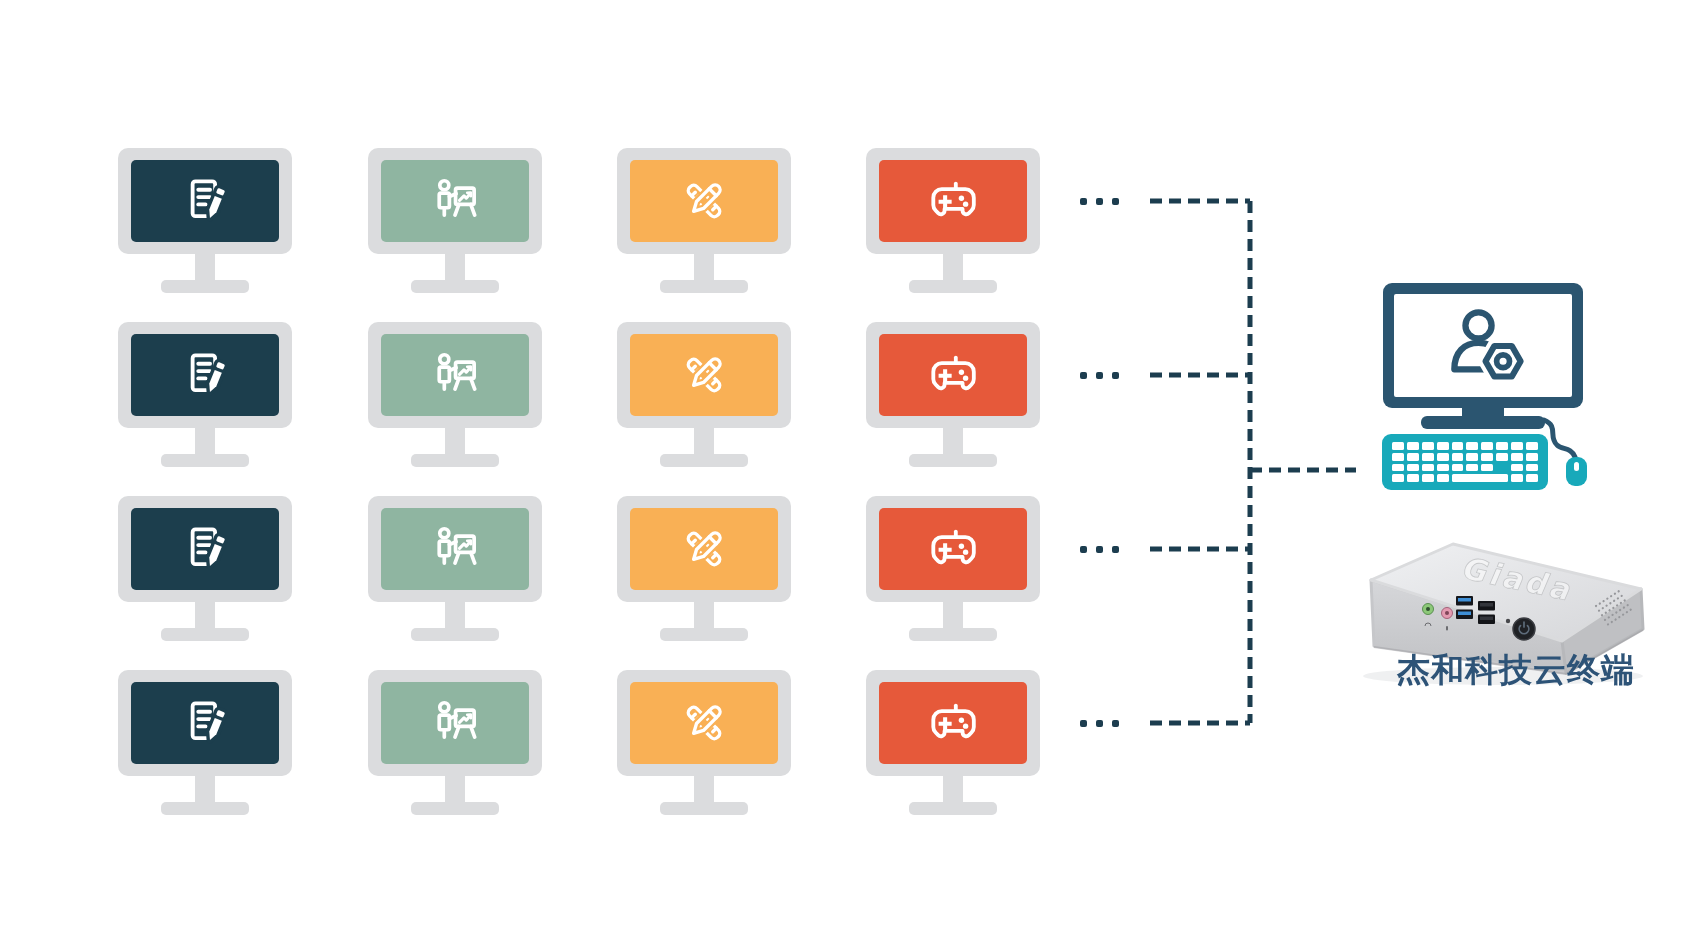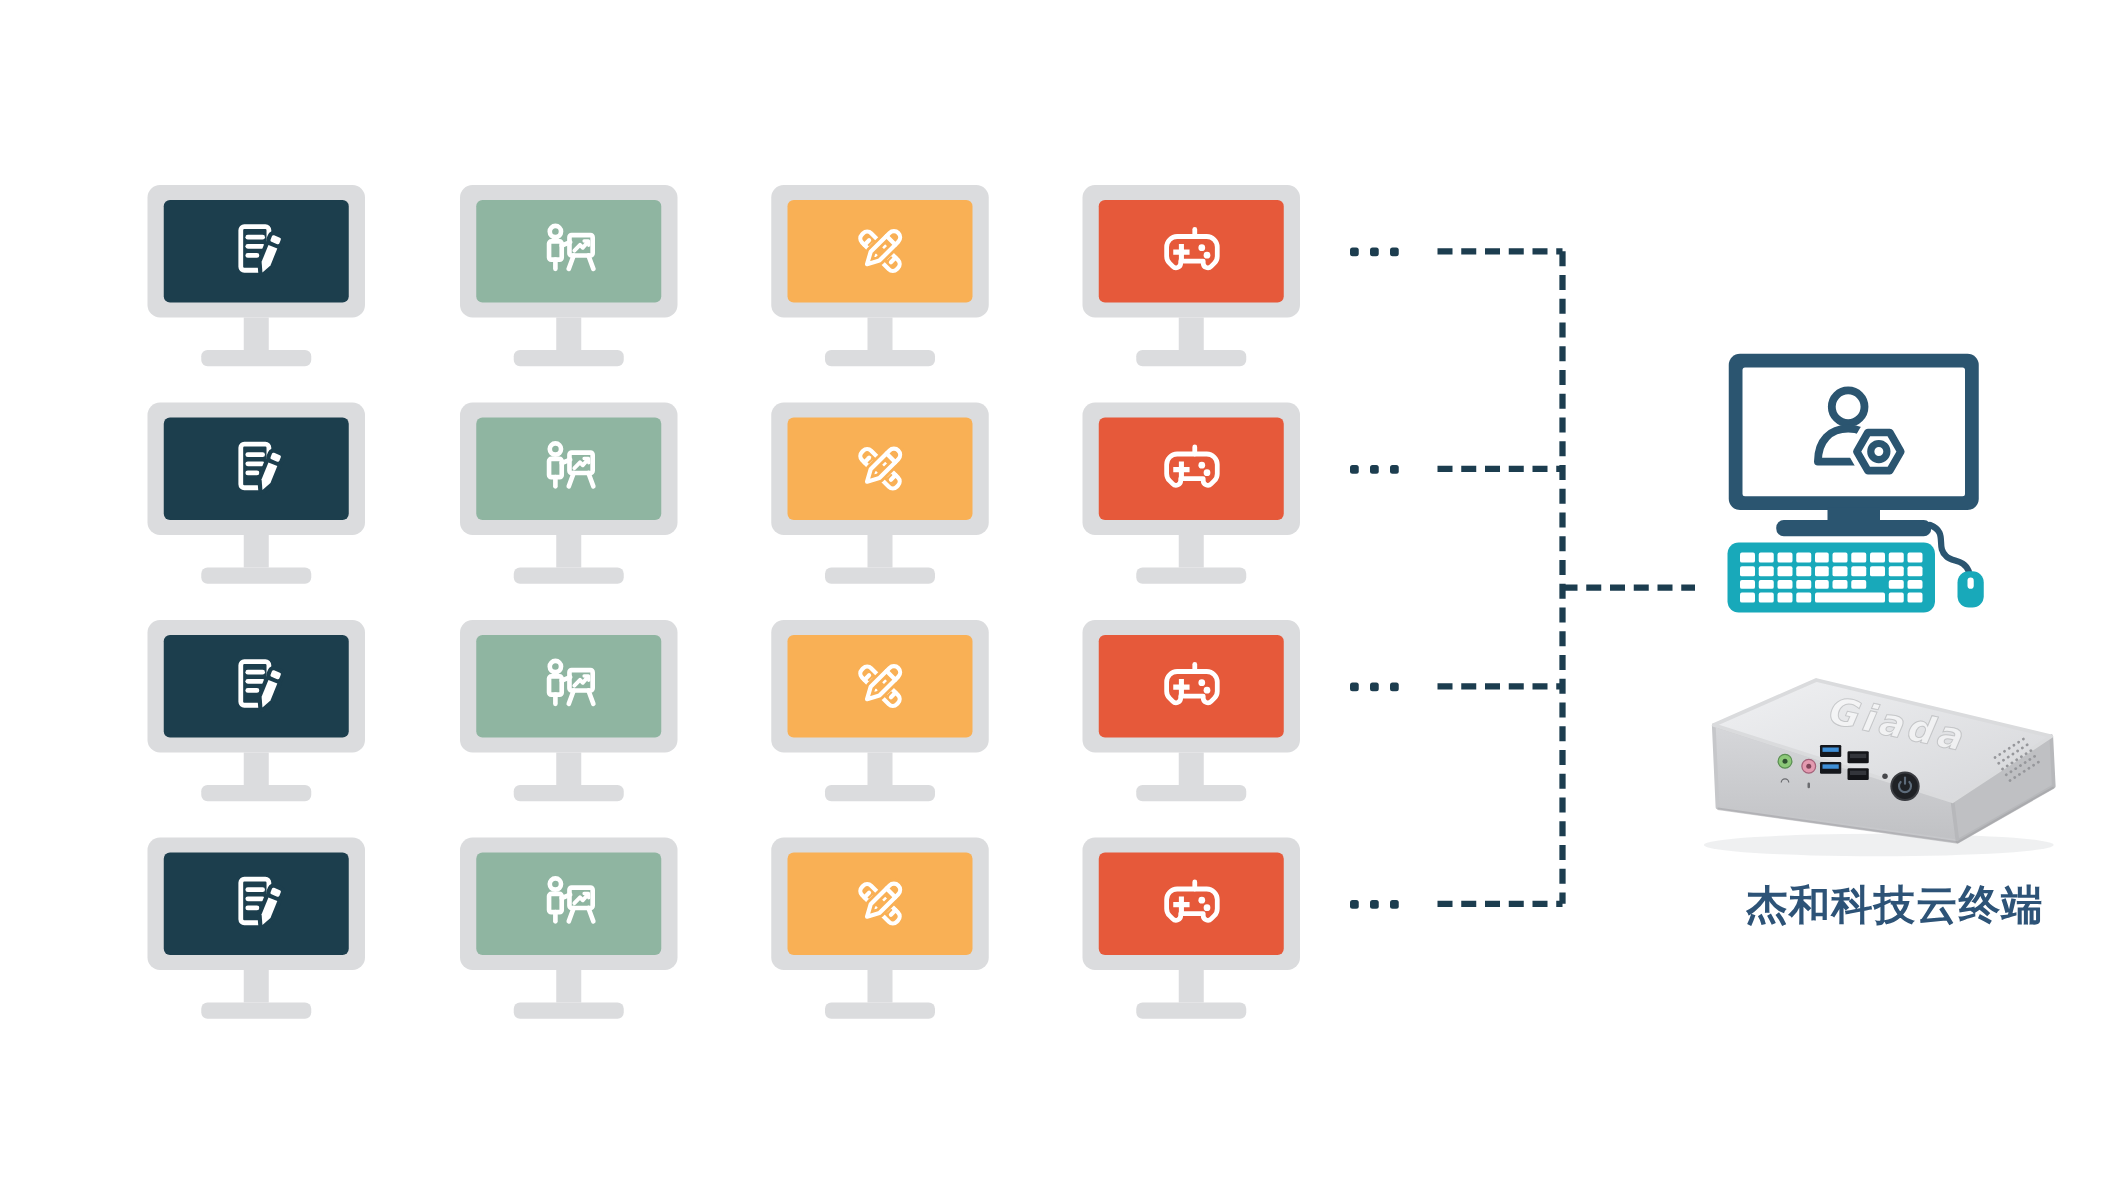--- a/index.html
+++ b/index.html
@@ -31,21 +31,21 @@
   .adm-base{left:1421px;top:416px;width:124px;height:13px;background:var(--adm,#2b5570);border-radius:6px;}
   .keyboard{left:1382px;top:434px;width:166px;height:56px;background:var(--teal,#18a9ba);border-radius:9px;
             display:grid;grid-template-columns:repeat(10,1fr);gap:3px;padding:8px 10px;box-sizing:border-box;}
   .key{background:#fff;border-radius:1.5px;}
   .key.space{grid-column:span 4;}
   .key.blank{visibility:hidden;}
   .mouse{left:1566px;top:457px;width:21px;height:29px;background:var(--teal,#18a9ba);border-radius:9px;}
   .mouse i{position:absolute;left:8px;top:5px;width:5px;height:9px;background:#fff;border-radius:2.5px;}
 
   
-  .caption{left:1360px;top:702px;width:312px;text-align:center;font-weight:bold;font-size:33px;
+  .caption{left:1360px;top:648px;width:312px;text-align:center;font-weight:bold;font-size:33px;
            letter-spacing:1px;color:#2d5377;}
 </style>
 </head>
 <body>
 
 <div id="app" style="--line: #1c3d4f; --bezel: #dbdcde; --adm: #2b5570; --teal: #18a9ba;">
 
   <svg class="abs" style="left:0;top:0" width="1687" height="948" viewBox="0 0 1687 948">
     <g stroke="#1c3d4f" stroke-width="5" stroke-dasharray="12 7" fill="none">
       <line x1="1150" y1="201" x2="1250" y2="201"></line>

